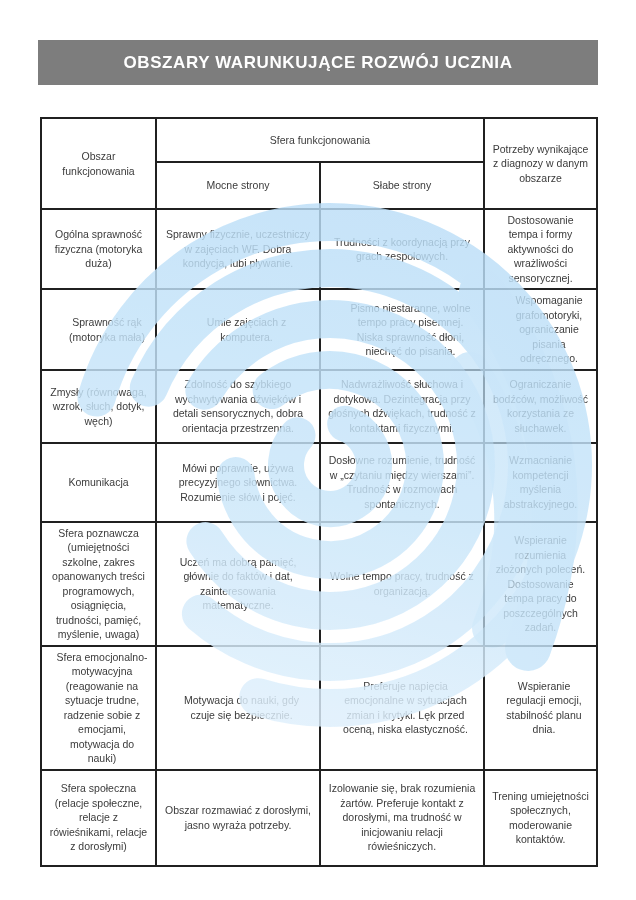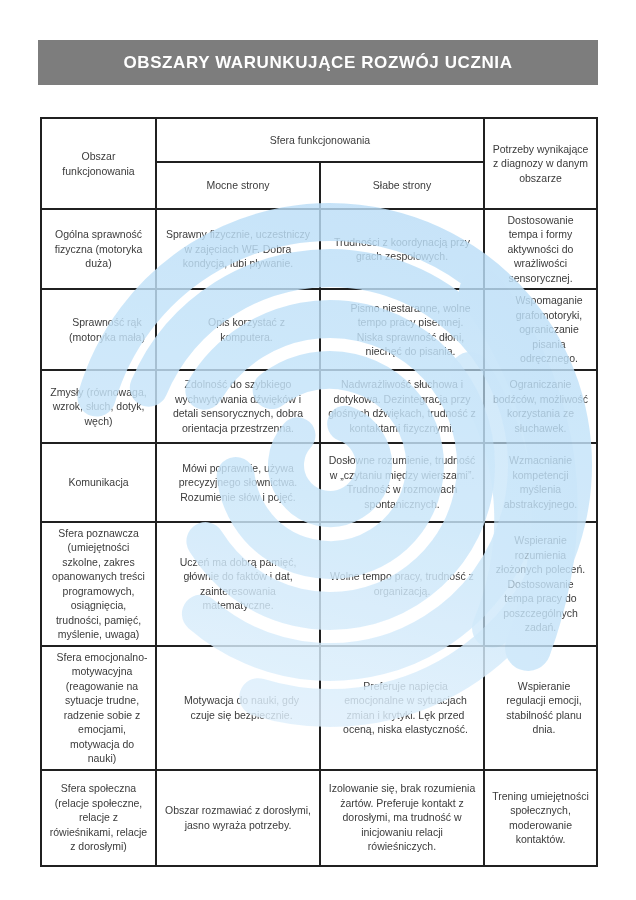--- a/index.html
+++ b/index.html
@@ -103,21 +103,21 @@
       </tr>
 
       <tr class="r1">
         <td>Ogólna sprawność fizyczna (motoryka duża)</td>
         <td>Sprawny fizycznie, uczestniczy w zajęciach WF. Dobra kondycja, lubi pływanie.</td>
         <td>Trudności z koordynacją przy grach zespołowych.</td>
         <td>Dostosowanie tempa i formy aktywności do wrażliwości sensorycznej.</td>
       </tr>
       <tr class="r2">
         <td>Sprawność rąk (motoryka mała)</td>
-        <td>Opis korzystać z komputera.</td>
+        <td>Umie zajęciach z komputera.</td>
         <td>Pismo niestaranne, wolne tempo pracy pisemnej. Niska sprawność dłoni, niechęć do pisania.</td>
         <td>Wspomaganie grafomotoryki, ograniczanie pisania odręcznego.</td>
       </tr>
       <tr class="r3">
         <td>Zmysły (równowaga, wzrok, słuch, dotyk, węch)</td>
         <td>Zdolność do szybkiego wychwytywania dźwięków i detali sensorycznych, dobra orientacja przestrzenna.</td>
         <td>Nadwrażliwość słuchowa i dotykowa. Dezintegracja przy głośnych dźwiękach, trudność z kontaktami fizycznymi.</td>
         <td>Ograniczanie bodźców, możliwość korzystania ze słuchawek.</td>
       </tr>
       <tr class="r4">

